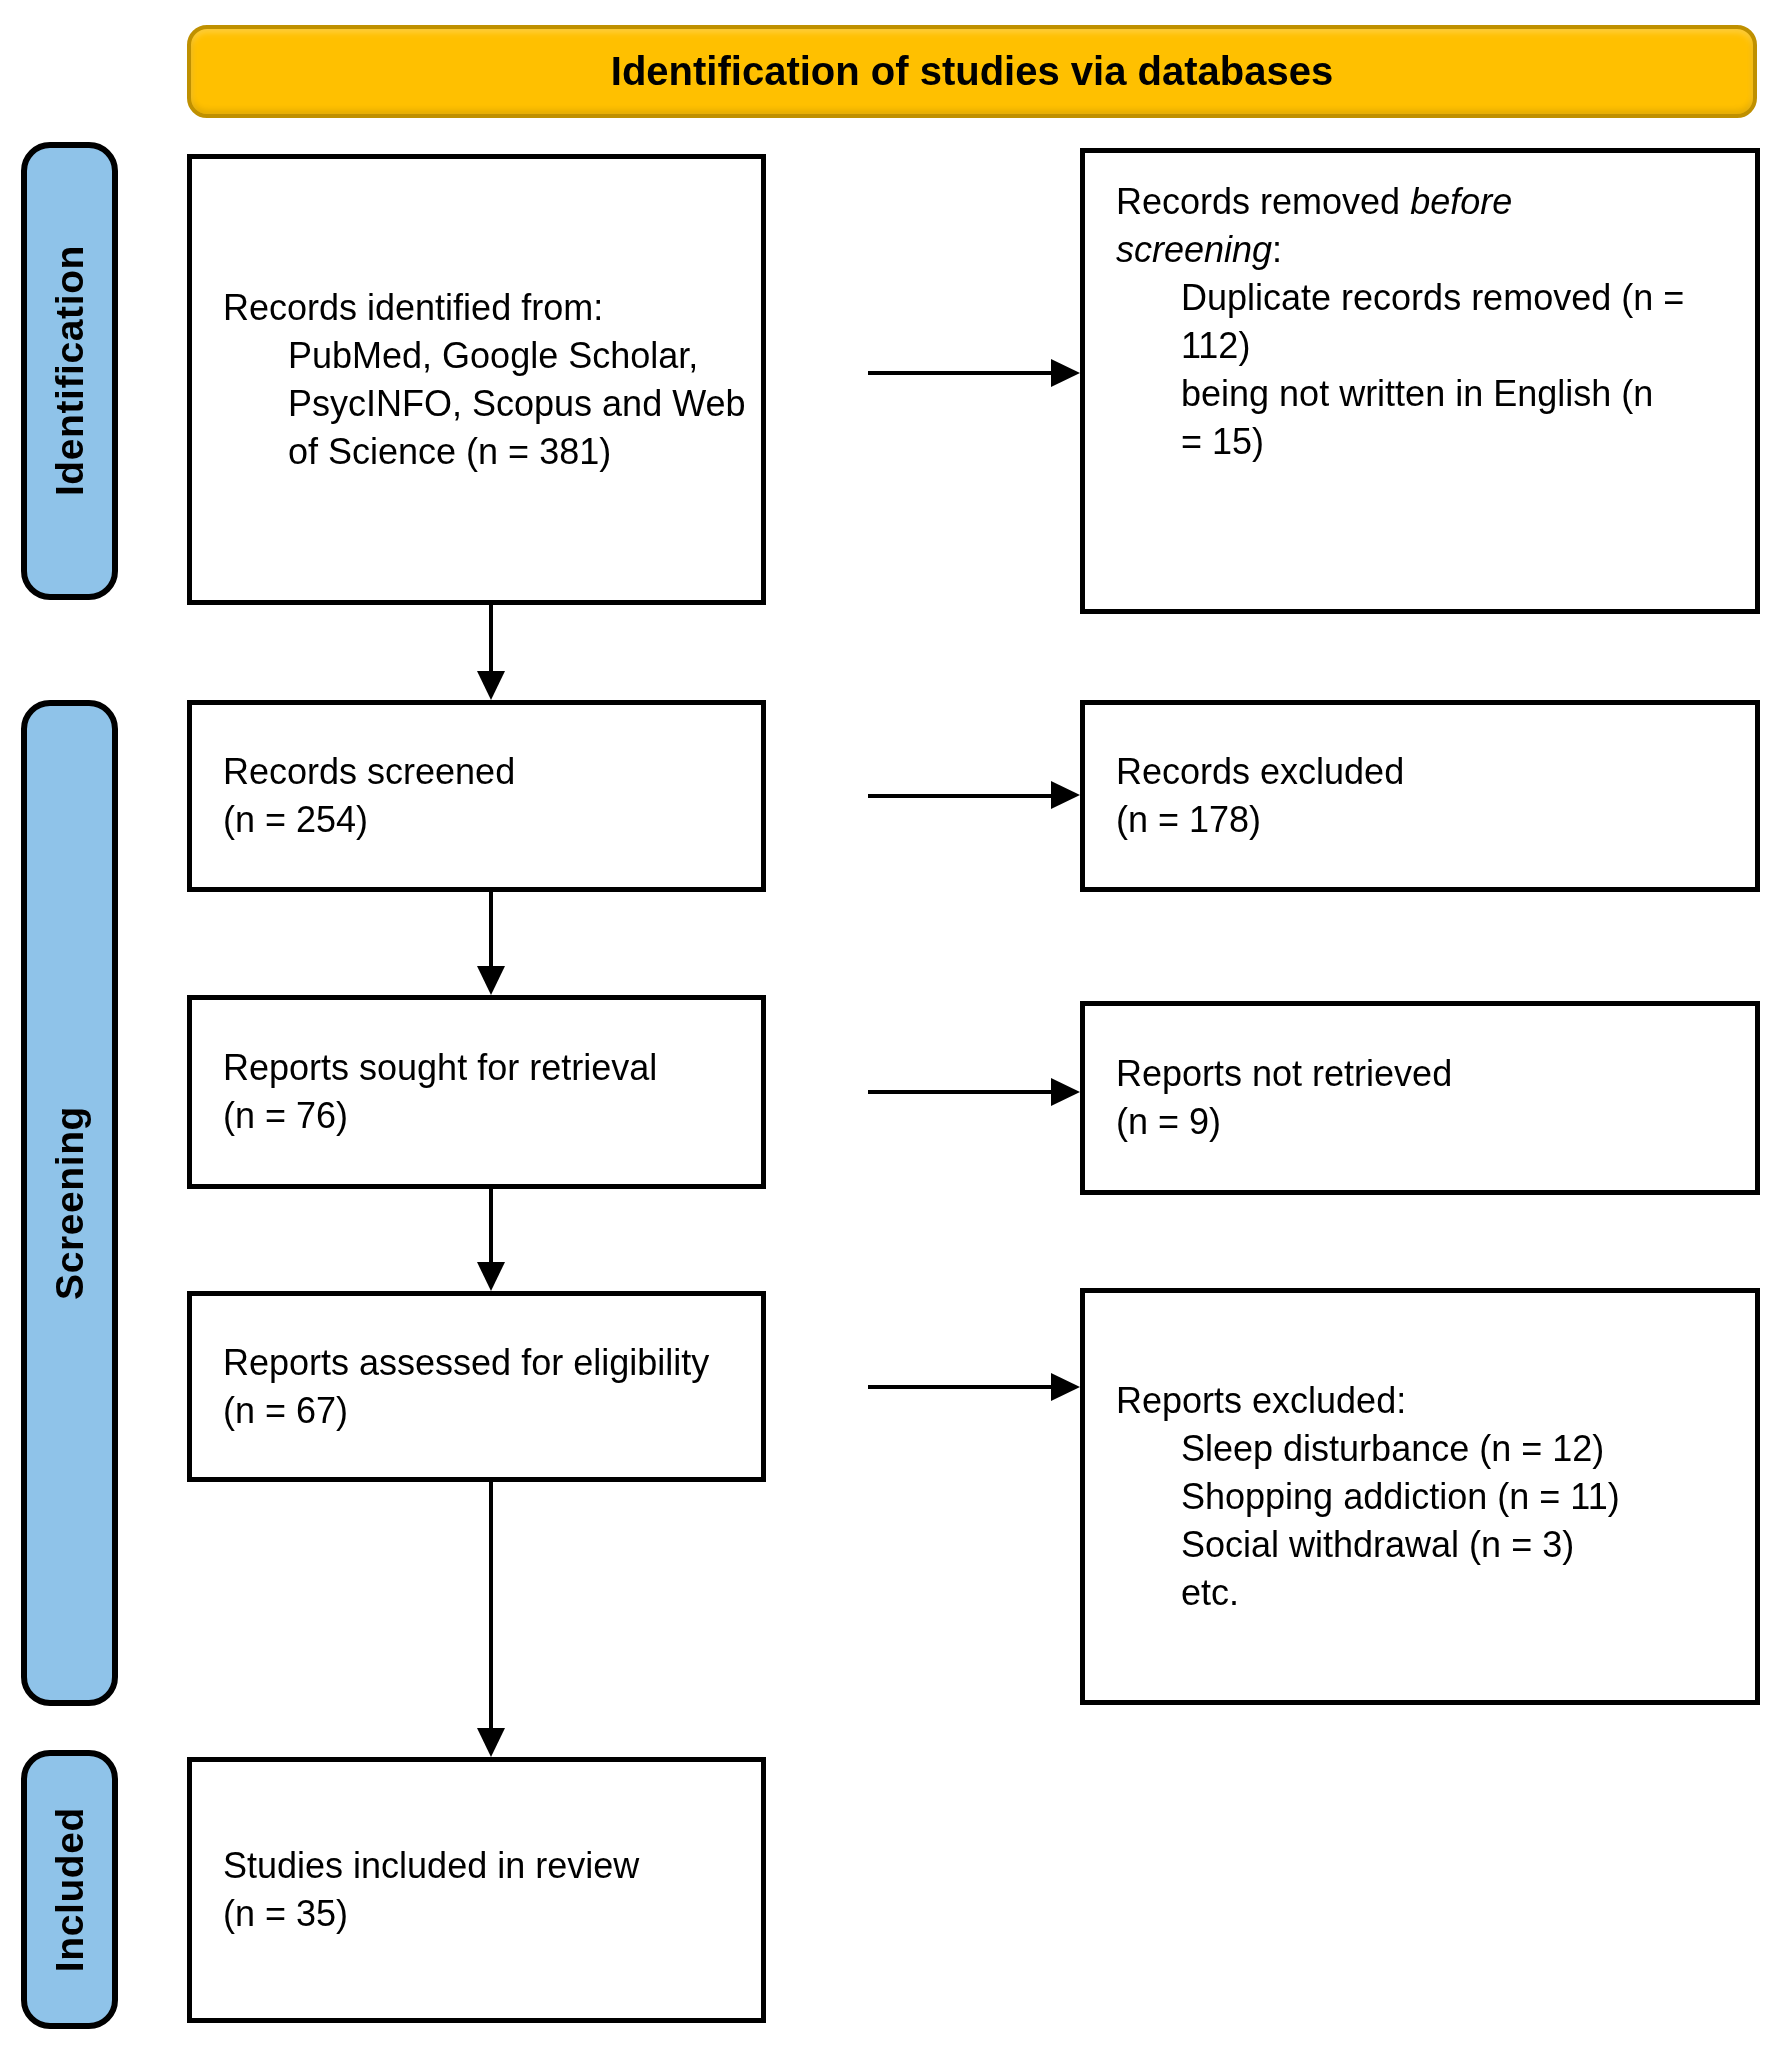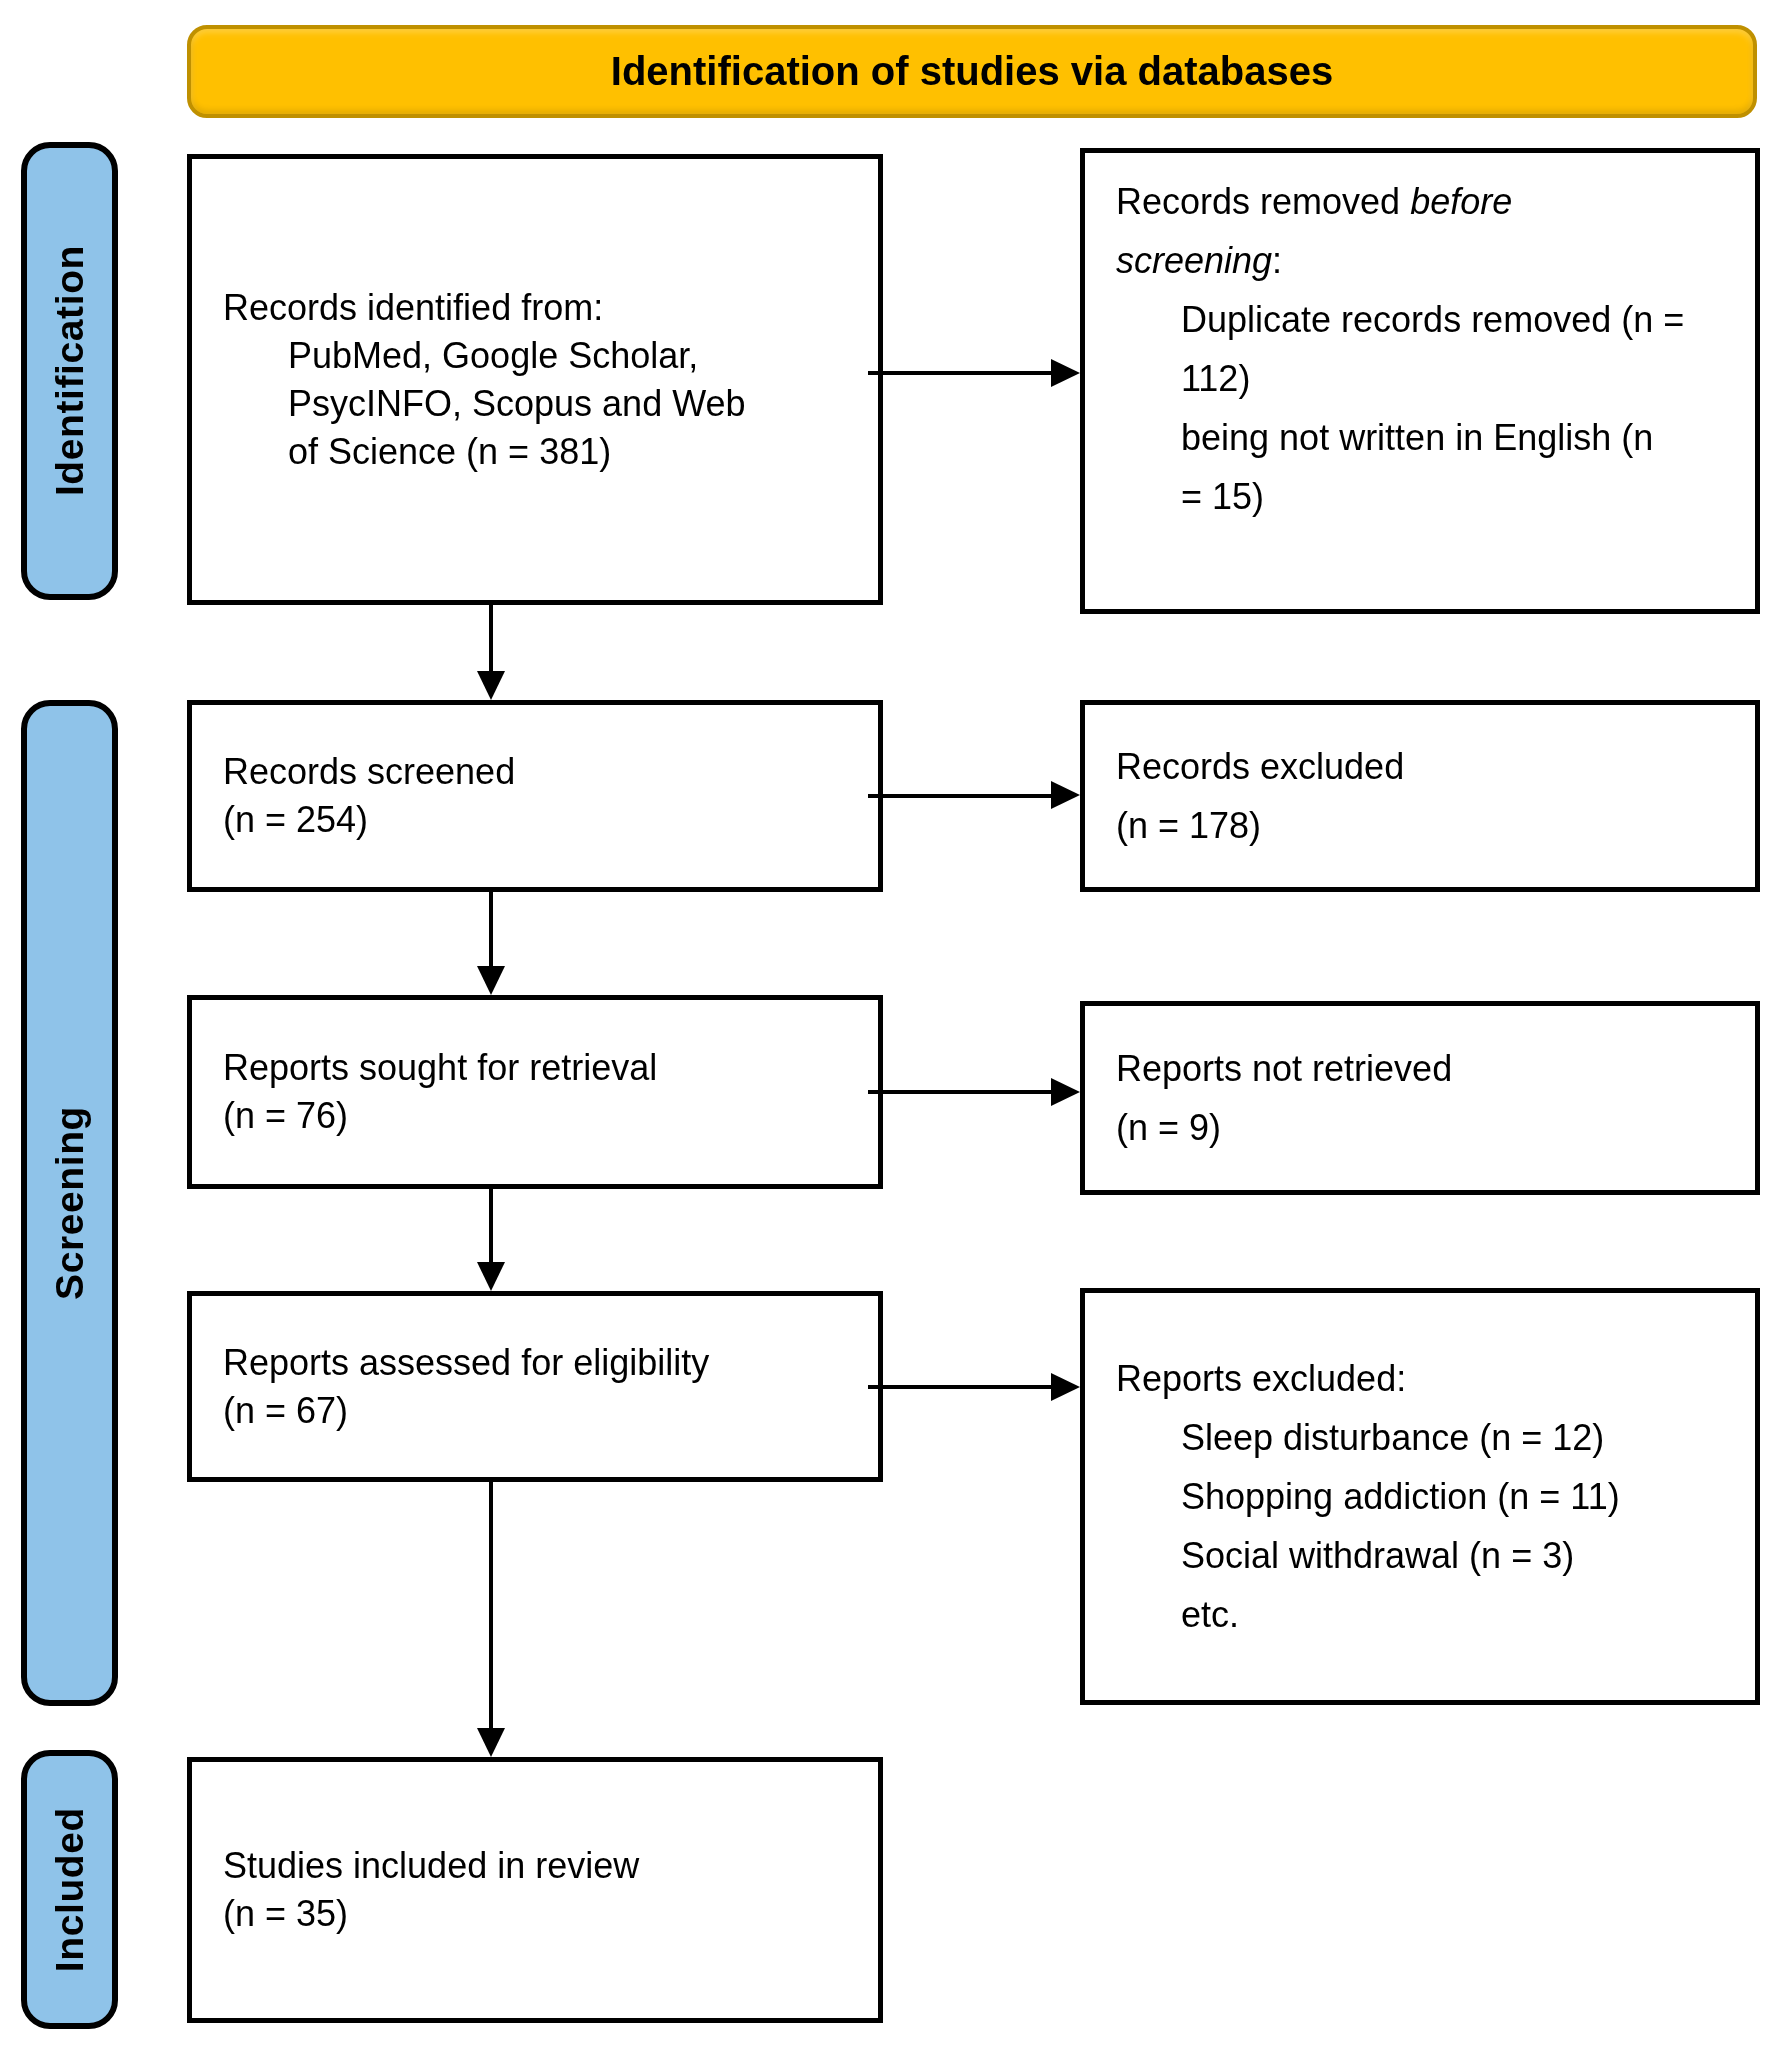--- a/index.html
+++ b/index.html
@@ -41,22 +41,22 @@
   .fbox{
     position:absolute;
     background:#fff;
     border:5.4px solid #000;
     box-sizing:border-box;
     display:flex;flex-direction:column;justify-content:center;
     padding:18px 18px 18px 31px;
     font-size:36px;line-height:48px;
   }
   .fbox.top-align{justify-content:flex-start;padding-top:25.4px;}
-  .col-left{left:187px;width:696px;}
-  .col-right{left:1080px;width:680px;gap:11px;}
+  .col-left{left:187px;width:579px;}
+  .col-right{left:1080px;width:680px;}
   .line{white-space:nowrap;}
   .indent{margin-left:65px;}
   .it{font-style:italic;}
   
   .vline{position:absolute;width:3.6px;background:#000;}
   .hline{position:absolute;height:3.6px;background:#000;}
   .head-down{
     position:absolute;width:0;height:0;
     border-left:14px solid transparent;
     border-right:14px solid transparent;

